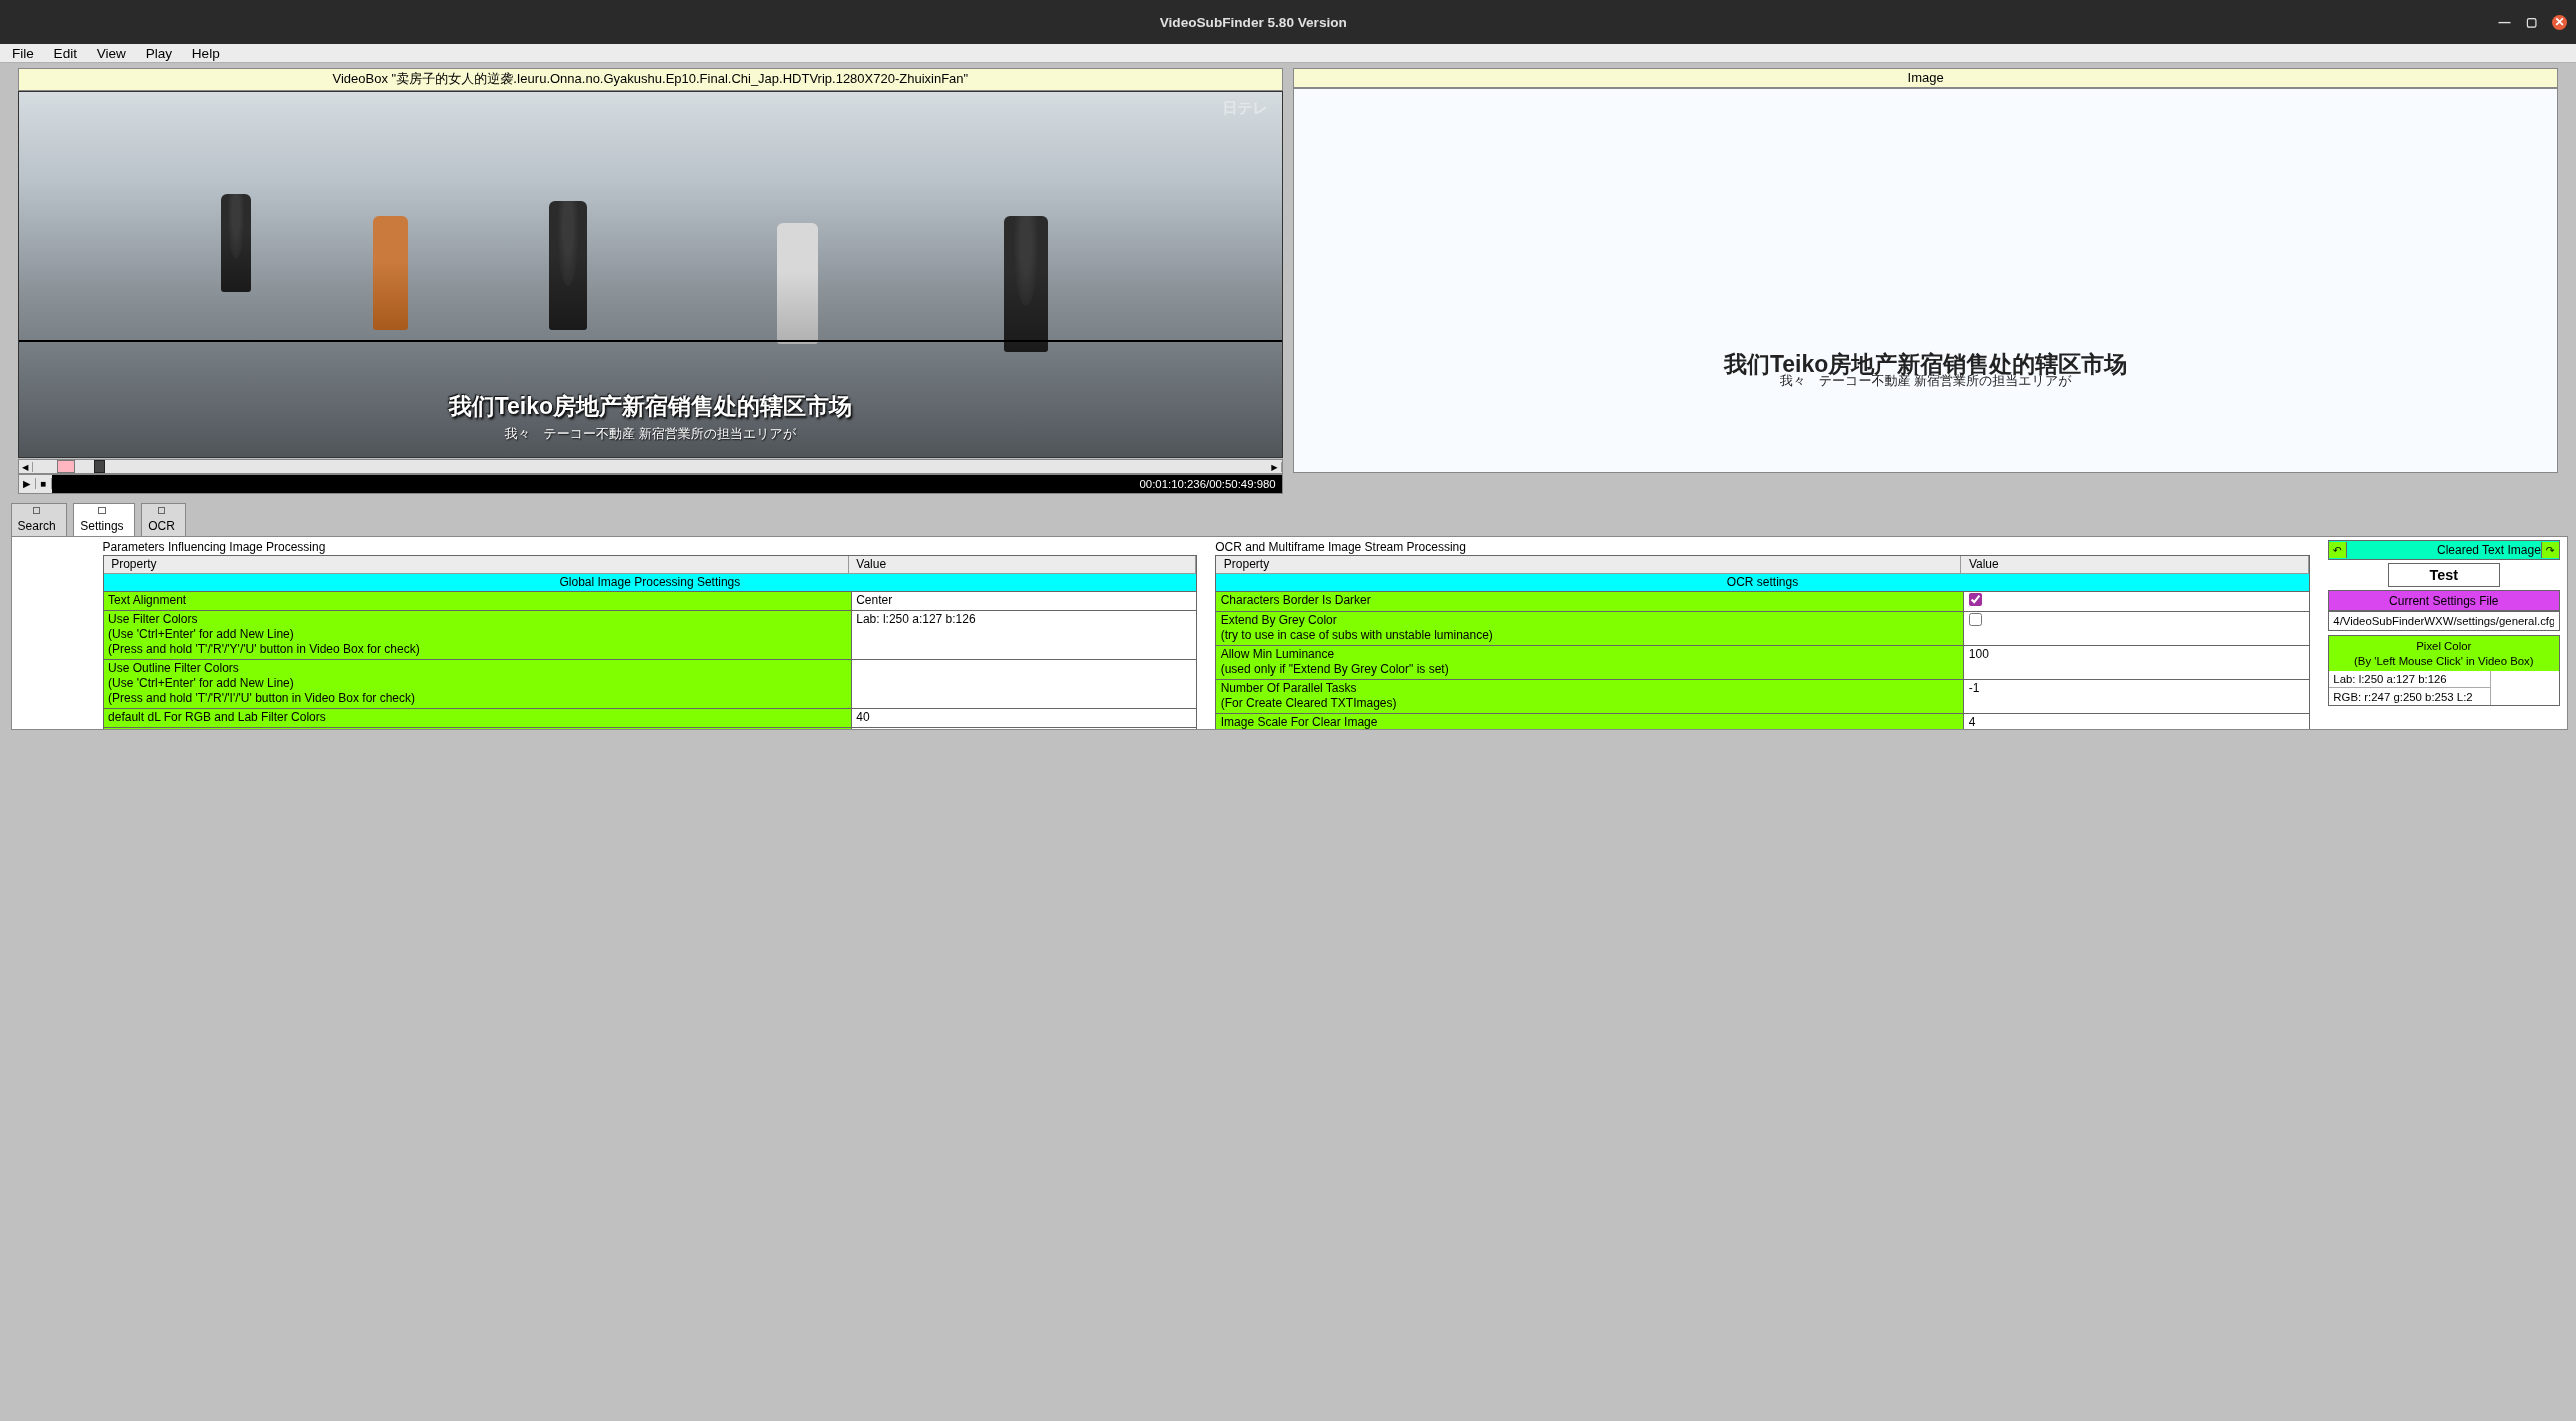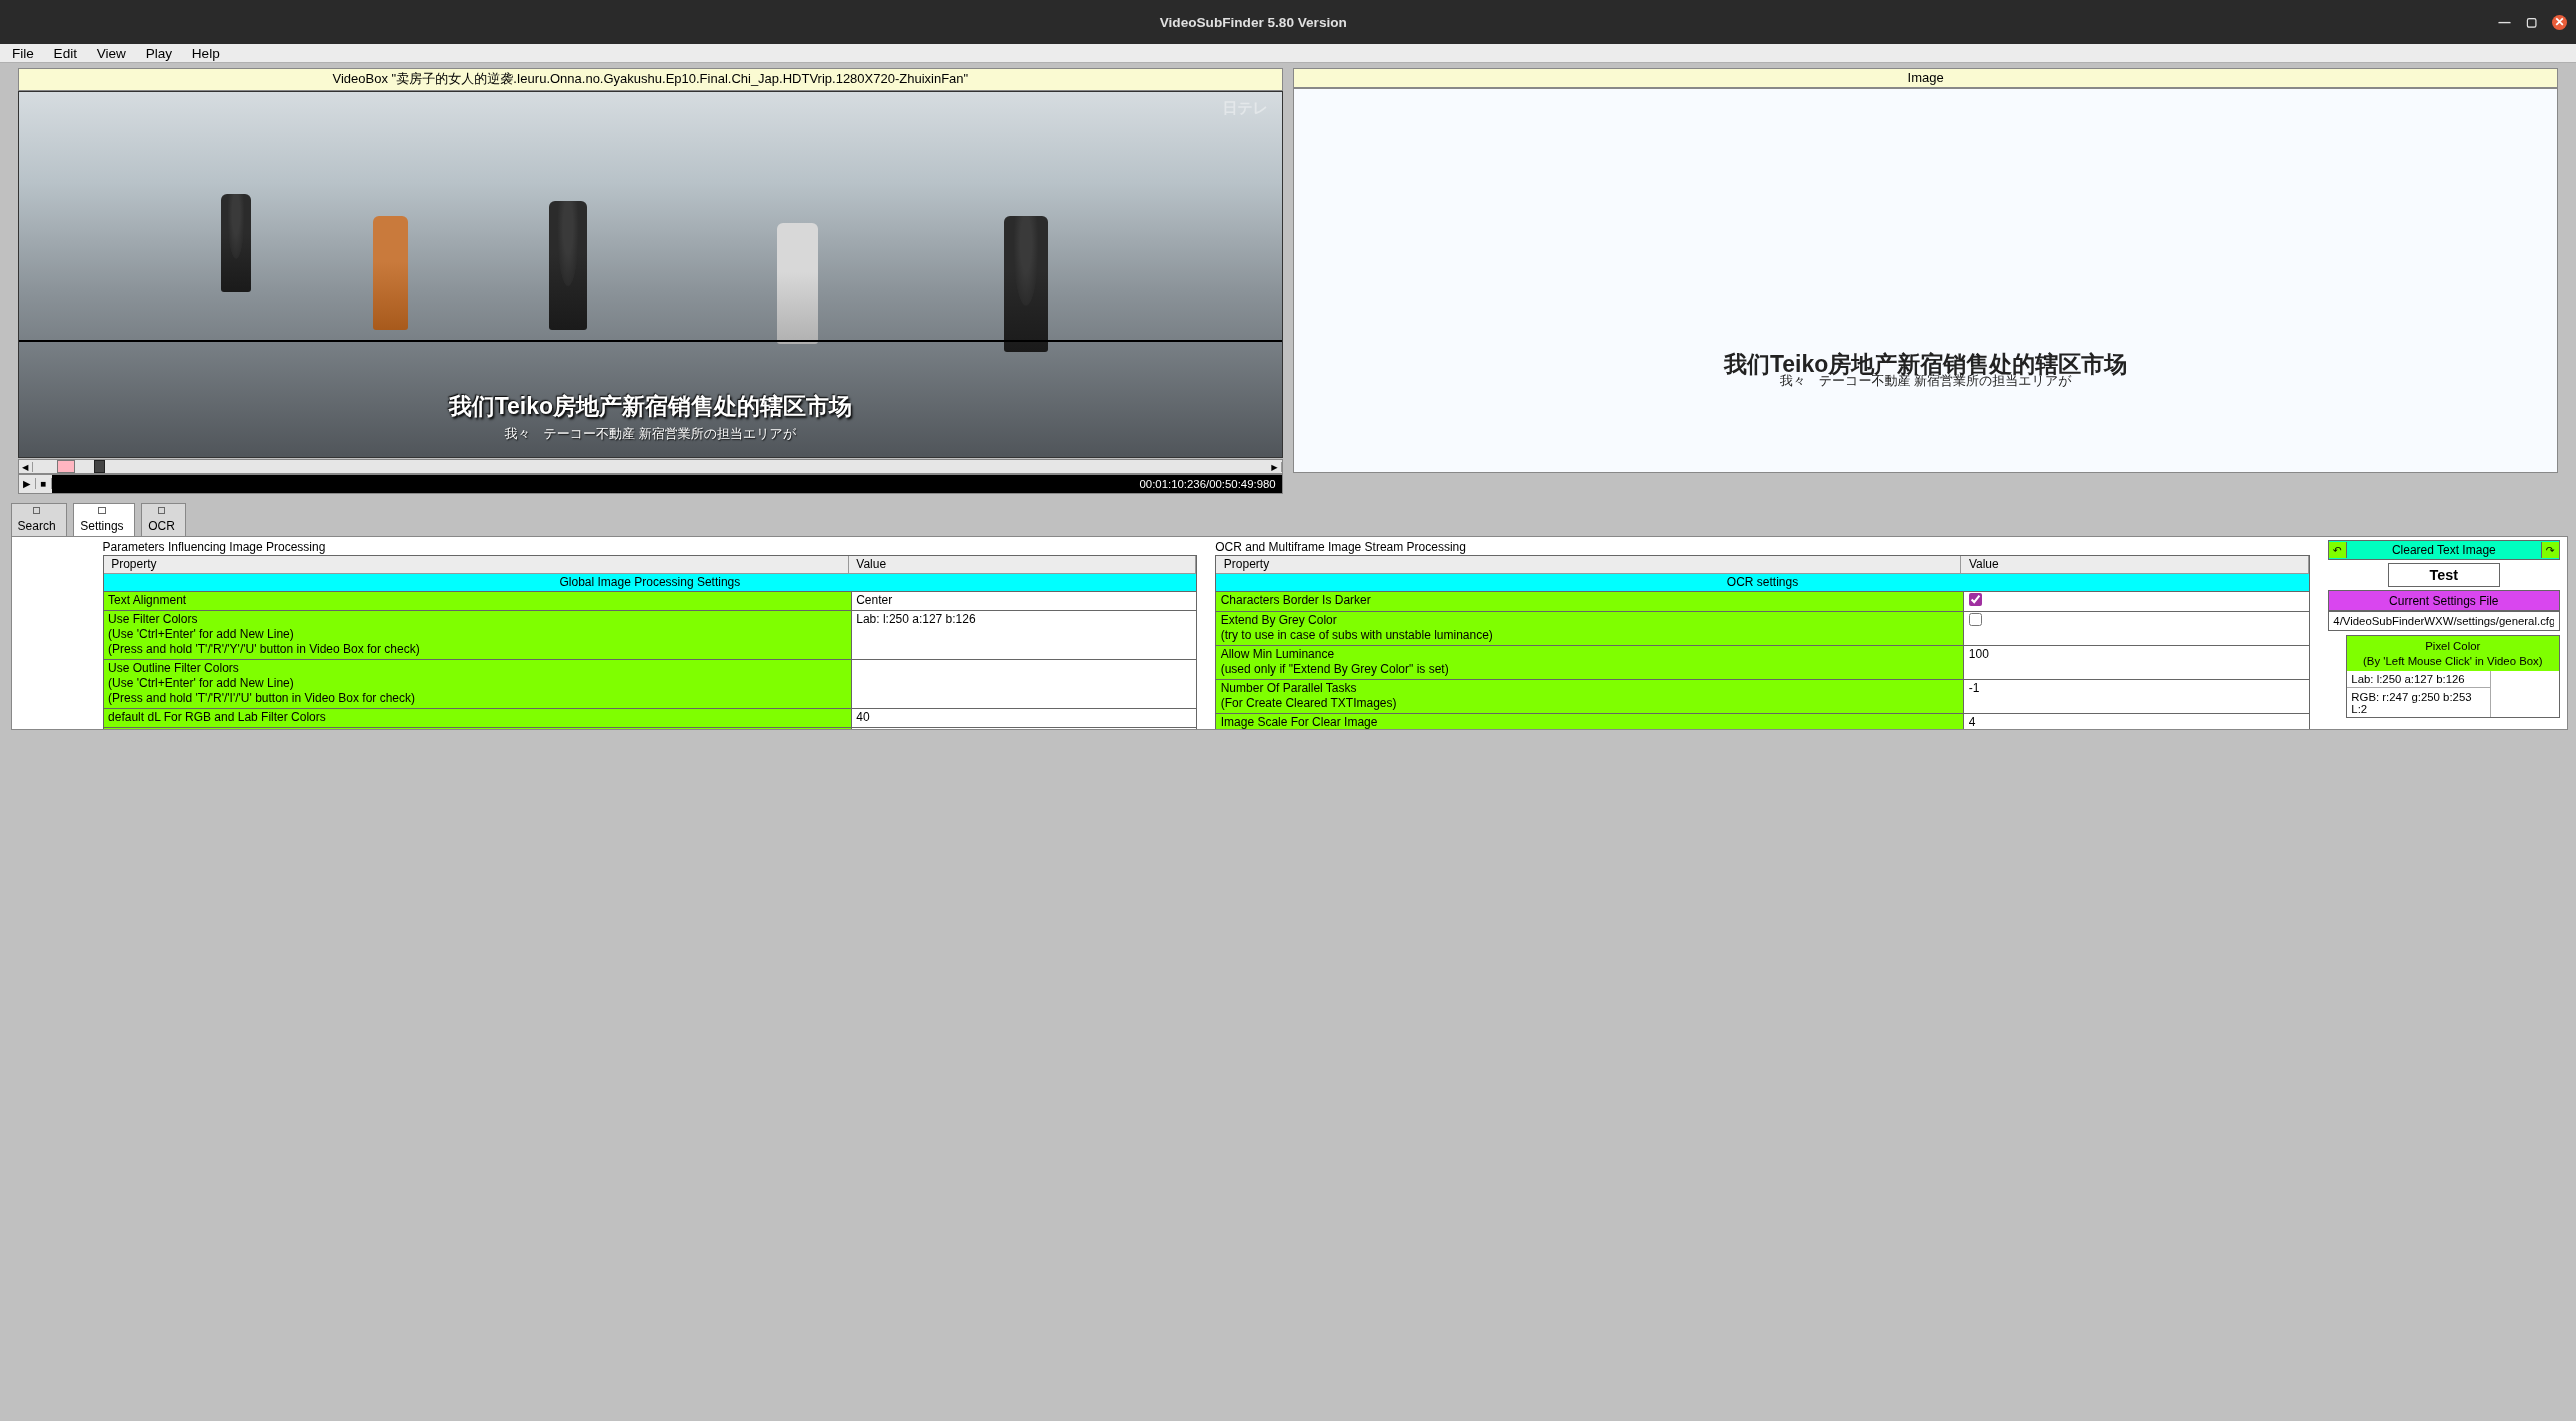--- a/index.html
+++ b/index.html
@@ -62,21 +62,21 @@
 .grid-header .val { flex: 1; }
 .grid-section { background: #00ffff; text-align: center; padding: 1.5px 0; border-bottom: 0.8px solid #666; }
 .grid-row { display: flex; border-bottom: 0.8px solid #666; }
 .grid-row .prop { flex: 2.2; background: #7fff00; padding: 1.5px 4.5px; border-right: 0.8px solid #666; line-height: 1.25; }
 .grid-row .val { flex: 1; background: #fff; padding: 1.5px 4.5px; }
 .grid-row .val input[type=checkbox] { accent-color: #a030a0; }
 
 .side-row { margin-bottom: 3px; }
 .side-head { background: #00ffbf; border: 0.8px solid #666; display: flex; align-items: center; }
 .side-head .arrow { background: #7fff00; width: 18px; text-align: center; padding: 2.3px 0; border-right: 0.8px solid #666; cursor: pointer; font-size: 10.6px; }
-.side-head .label { flex: 1; text-align: center; padding: 2.3px 0; font-size: 12px; }
+.side-head .label { flex: 1; text-align: right; padding: 2.3px 0; font-size: 12px; }
 .test-btn { background: #fff; border: 0.8px solid #666; width: 112px; margin: 3px auto; text-align: center; font-weight: bold; font-size: 14.4px; padding: 3px 0; cursor: pointer; }
 .side-green-head { background: #d946ef; border: 0.8px solid #666; text-align: center; padding: 2.3px 0; font-size: 12px; }
 .side-input { width: 100%; border: 0.8px solid #666; padding: 3px 4.5px; font-size: 11.4px; }
 .pixel-block { border: 0.8px solid #666; }
 .pixel-head { background: #7fff00; text-align: center; padding: 2.3px 0; font-size: 11.4px; line-height: 1.3; }
 .pixel-vals { display: flex; }
 .pixel-text { flex: 1; border-right: 0.8px solid #aaa; }
 .pixel-text div { padding: 2.3px 4.5px; font-size: 11.4px; border-bottom: 0.8px solid #aaa; }
 .pixel-swatch { width: 68px; background: #fff; }
 
@@ -231,21 +231,21 @@
 
       <div class="side-col">
         <div class="side-row side-head">
           <div class="arrow">↶</div>
           <div class="label">Cleared Text Image</div>
           <div class="arrow" style="border-left:0.8px solid #666;border-right:none;">↷</div>
         </div>
         <div class="test-btn">Test</div>
         <div class="side-green-head">Current Settings File</div>
         <input class="side-input" value="4/VideoSubFinderWXW/settings/general.cfg" style="">
-        <div class="pixel-block" style="margin-top:4.5px;margin-left:18px;">
+        <div class="pixel-block" style="margin-top:4.5px;">
           <div class="pixel-head">
             <div>Pixel Color</div>
             <div>(By 'Left Mouse Click' in Video Box)</div>
           </div>
           <div class="pixel-vals">
             <div class="pixel-text">
               <div>Lab: l:250 a:127 b:126</div>
               <div style="border-bottom:none;">RGB: r:247 g:250 b:253 L:2</div>
             </div>
             <div class="pixel-swatch"></div>

